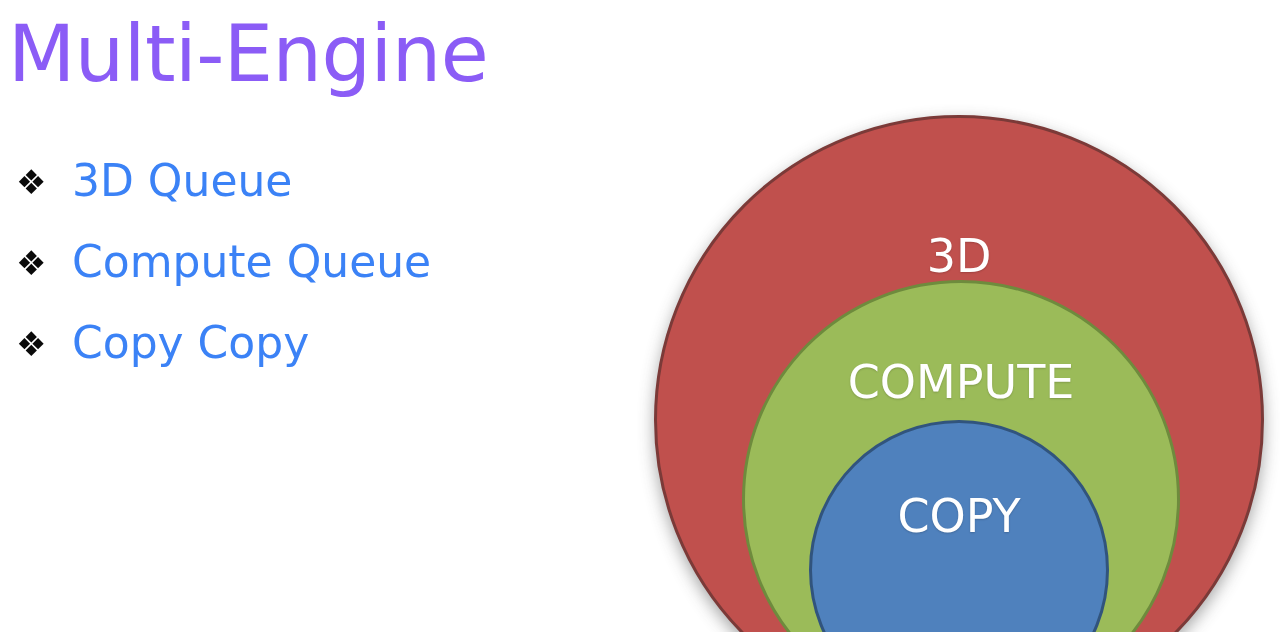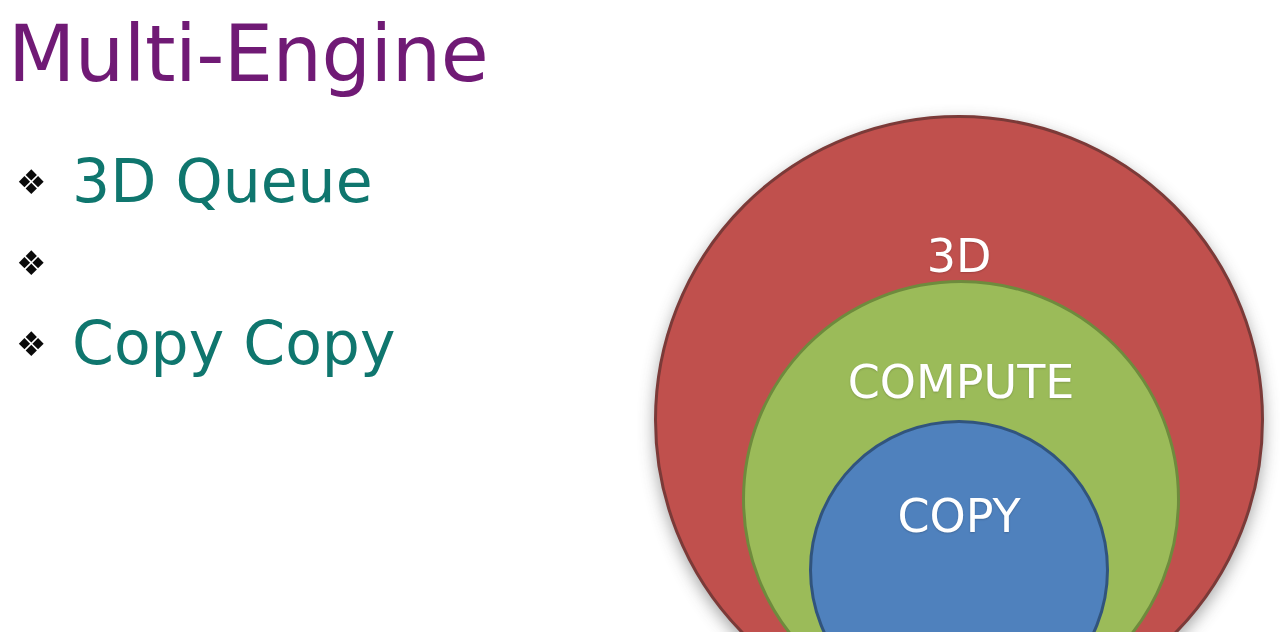--- a/index.html
+++ b/index.html
@@ -21,21 +21,21 @@
 
   
   #title {
     position: absolute;
     left: 8px;
     top: 6px;
     font-family: "DejaVu Sans", sans-serif;
     font-size: 78px;
     line-height: 96px;
     font-weight: 400;
-    color: #701a75;
+    color: #8b5cf6;
     letter-spacing: -0.5px;
     white-space: nowrap;
   }
   #bullet-list {
     position: absolute;
     left: 8px;
     top: 140px;
     width: 600px;
     list-style: none;
     margin: 0;
@@ -53,23 +53,23 @@
     left: 8px;
     top: 50%;
     transform: translateY(-48%);
     font-family: "DejaVu Sans", sans-serif;
     font-size: 34px;
     line-height: 1;
     color: #0a0a0a;
   }
   .bullet-text {
     font-family: "DejaVu Sans", sans-serif;
-    font-size: 60px;
+    font-size: 44px;
     line-height: 58px;
-    color: #0f766e;
+    color: #3b82f6;
     white-space: nowrap;
   }
 
   
   #diagram {
     position: absolute;
     left: 620px;
     top: 94px;
     width: 660px;
     height: 532px;
@@ -141,20 +141,21 @@
 
   <div id="title">Multi-Engine</div>
 
   <ul id="bullet-list">
     <li>
       <span class="bullet-marker">❖</span>
       <span class="bullet-text">3D Queue</span>
     </li>
     <li>
       <span class="bullet-marker">❖</span>
+      <span class="bullet-text">Compute Queue</span>
     </li>
     <li>
       <span class="bullet-marker">❖</span>
       <span class="bullet-text">Copy Copy</span>
     </li>
   </ul>
 
   <div id="diagram">
 
     <div class="ring" id="ring-3d">

